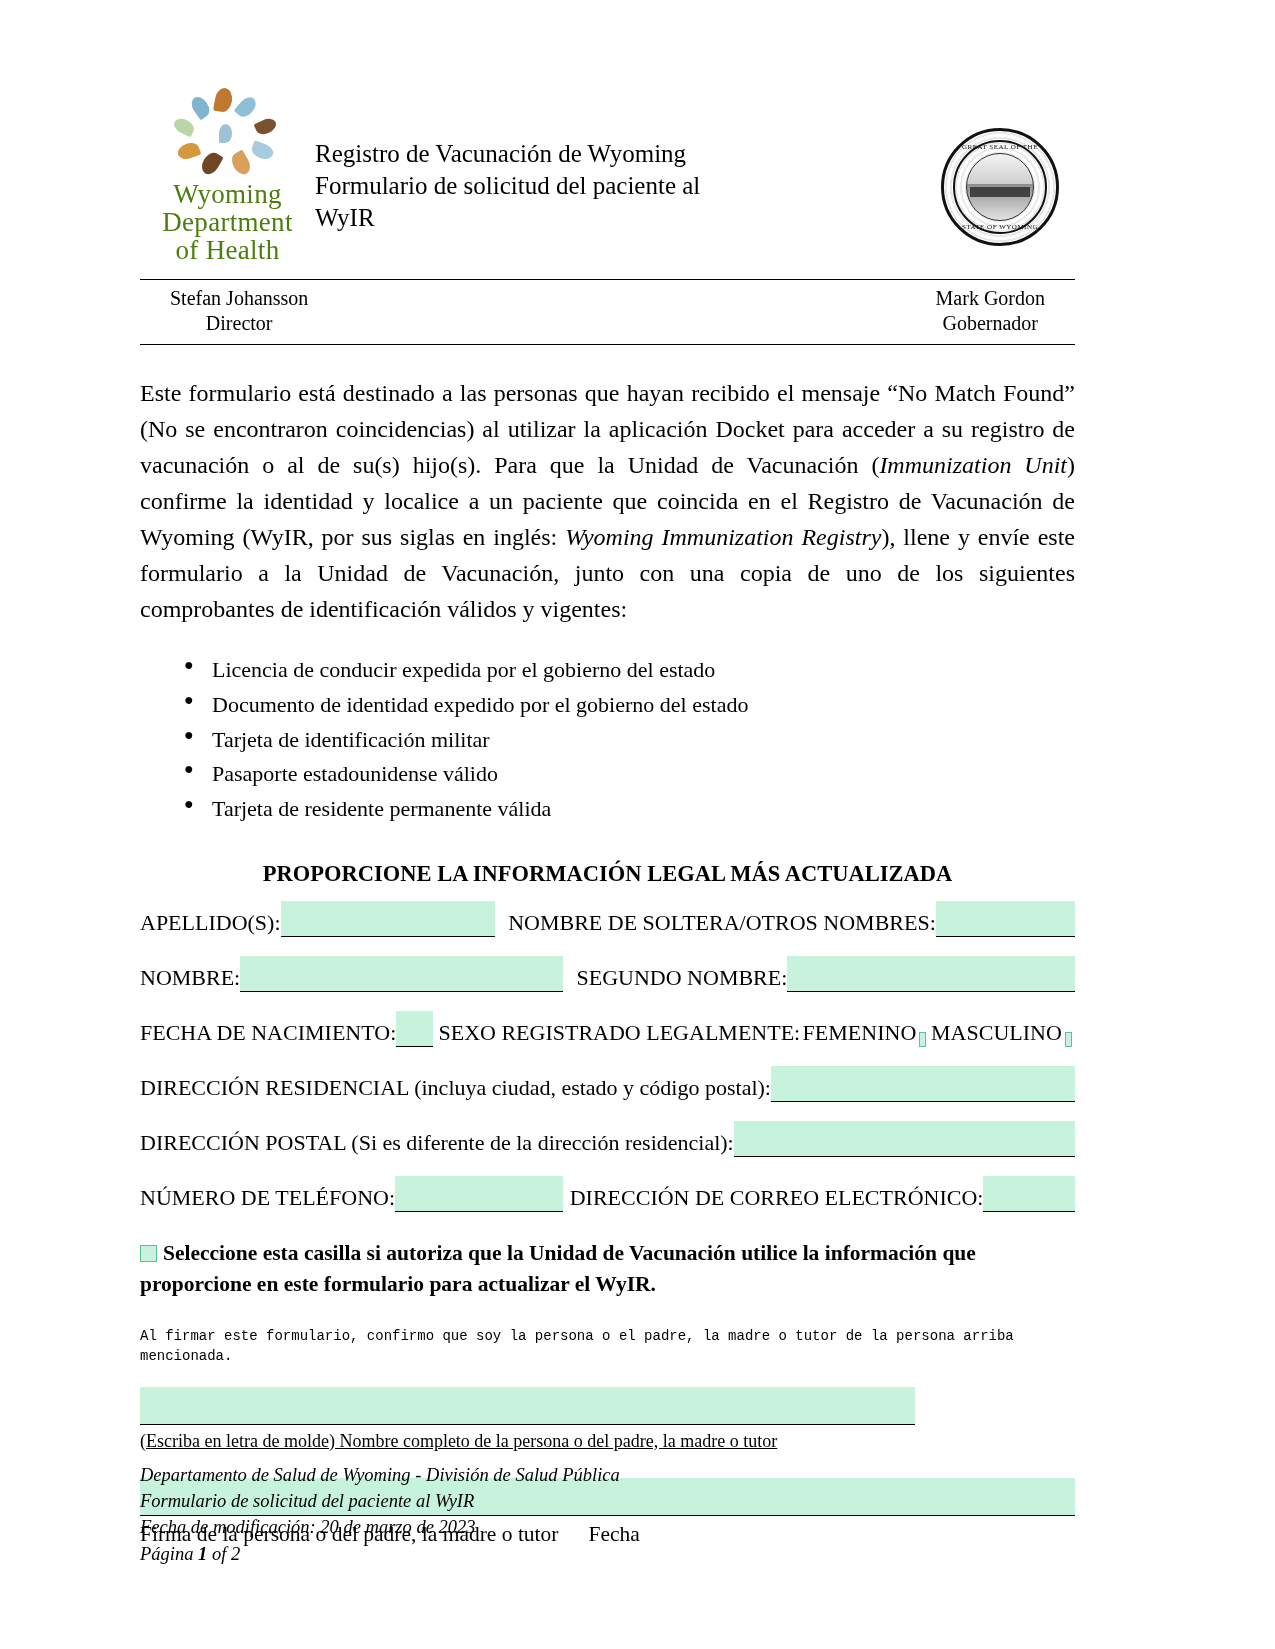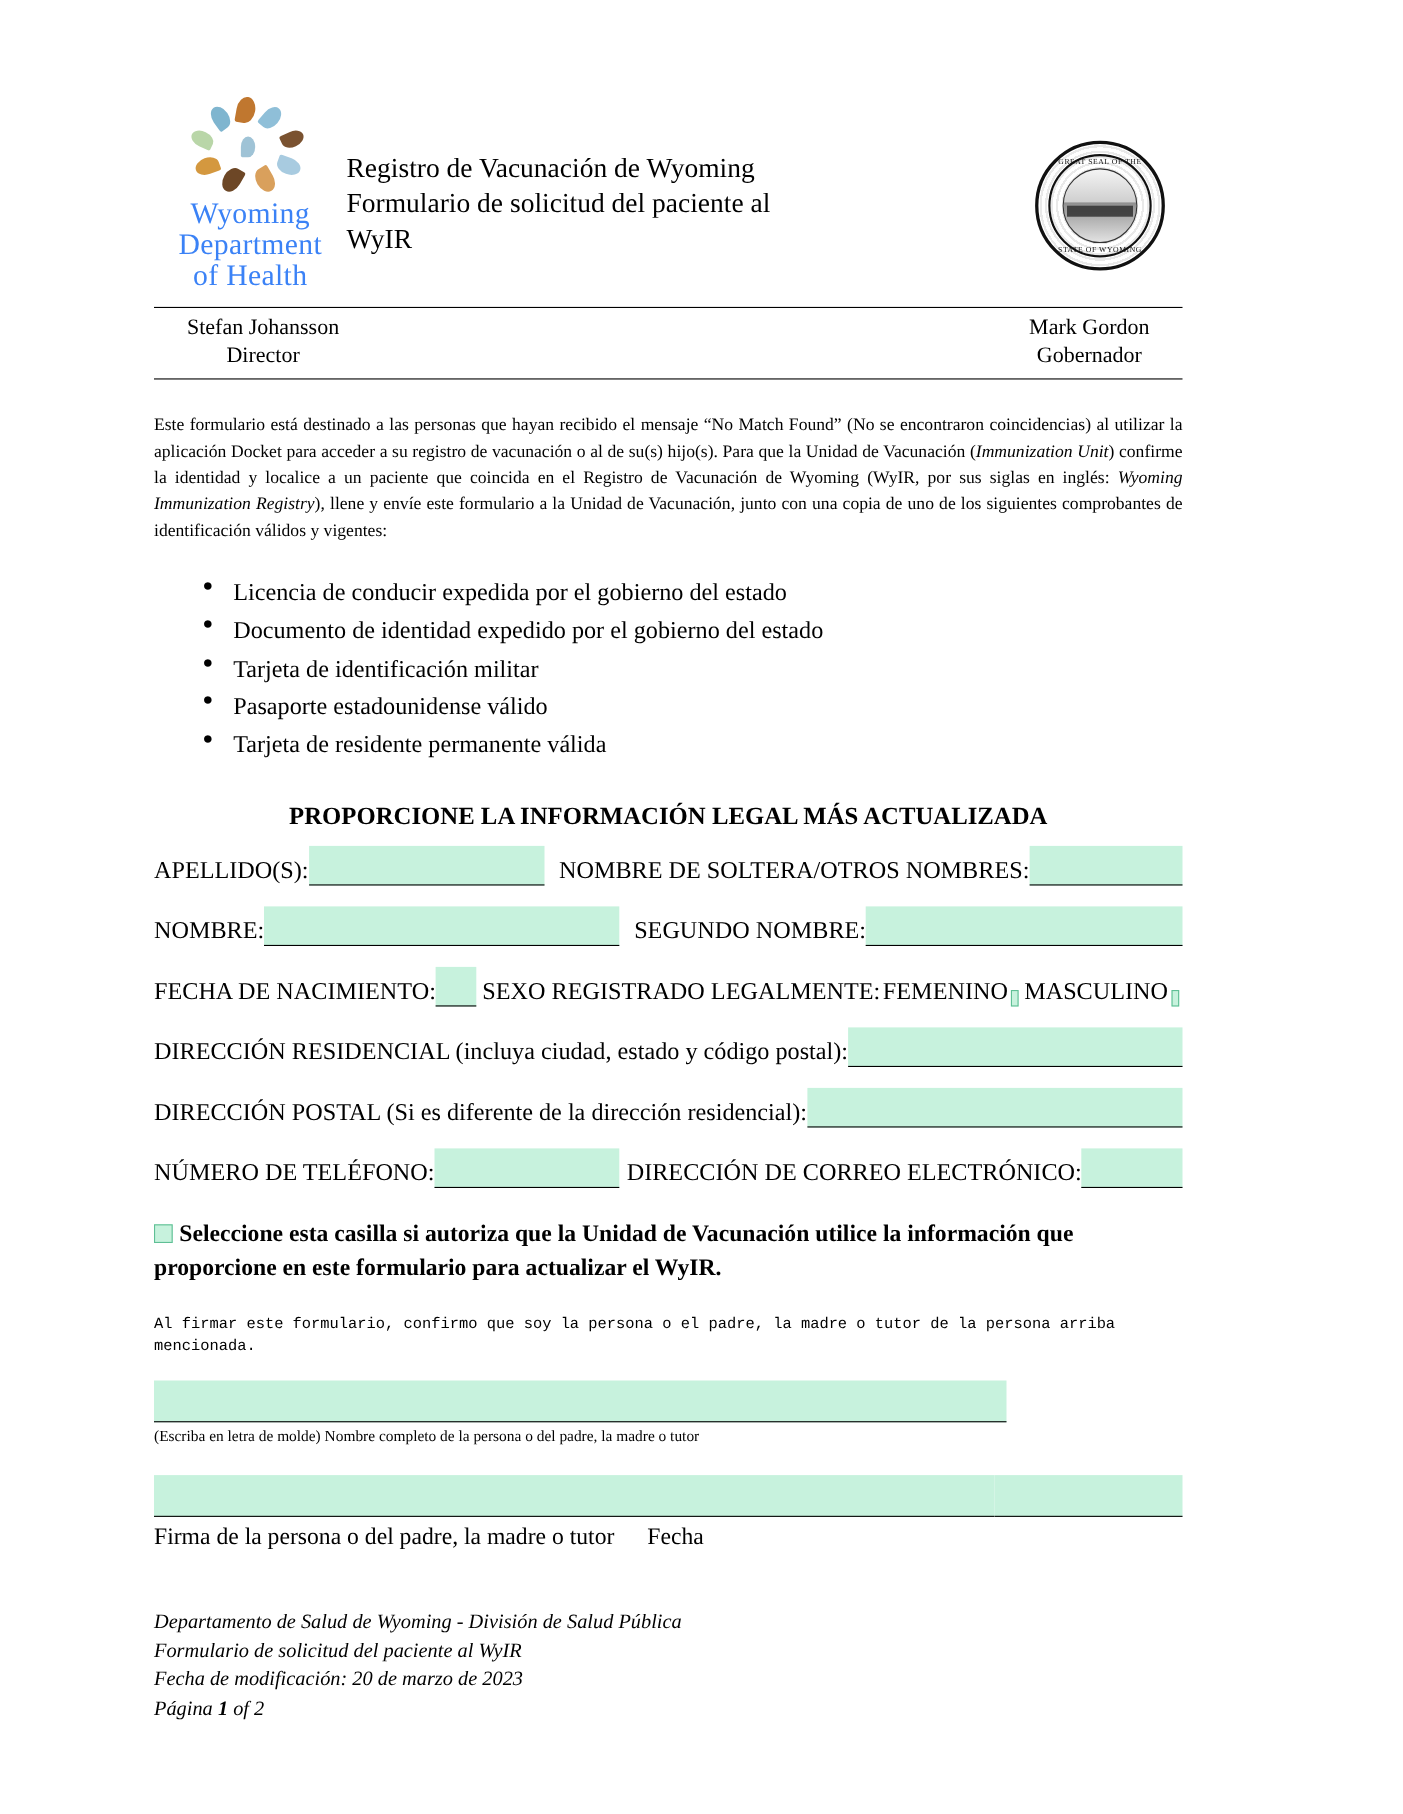--- a/index.html
+++ b/index.html
@@ -45,21 +45,21 @@
   }
   .logo-art span {
     position: absolute;
     display: block;
     border-radius: 50% 50% 50% 10%;
   }
   .logo-text {
     font-family: "Liberation Serif", serif;
     font-size: 27px;
     line-height: 1.04;
-    color: #3b82f6;
+    color: #4d7c0f;
     letter-spacing: 0.3px;
     margin-top: 2px;
   }
   .title-block {
     flex: 1;
     text-align: left;
     padding-top: 58px;
   }
   .title-block .line {
     font-size: 25px;
@@ -129,21 +129,21 @@
     padding: 6px 30px 4px 30px;
     font-size: 20px;
     line-height: 1.25;
   }
   .officials .col { text-align: center; }
   .officials .col .role { }
 
   
   .intro {
     margin-top: 30px;
-    font-size: 16px;
+    font-size: 24px;
     line-height: 1.5;
     text-align: justify;
   }
   .intro i { font-style: italic; }
 
   ul.id-list {
     margin: 26px 0 0 0;
     padding-left: 40px;
     font-size: 22px;
     line-height: 1.58;
@@ -224,22 +224,23 @@
   }
 
   .sigblock { margin-top: 20px; }
   .sigline-wrap { display: flex; align-items: flex-end; }
   .sig-fill {
     background: #c7f2dd;
     height: 38px;
     border-bottom: 1px solid #000;
   }
   .sig-caption {
-    font-size: 14px;
+    font-size: 18px;
     margin-top: 6px;
+    text-decoration: underline;
   }
   .sig-row2 {
     display: flex;
     justify-content: space-between;
     align-items: flex-end;
     margin-top: 26px;
   }
   .sig-caption-row {
     display: flex;
     font-size: 21.5px;

